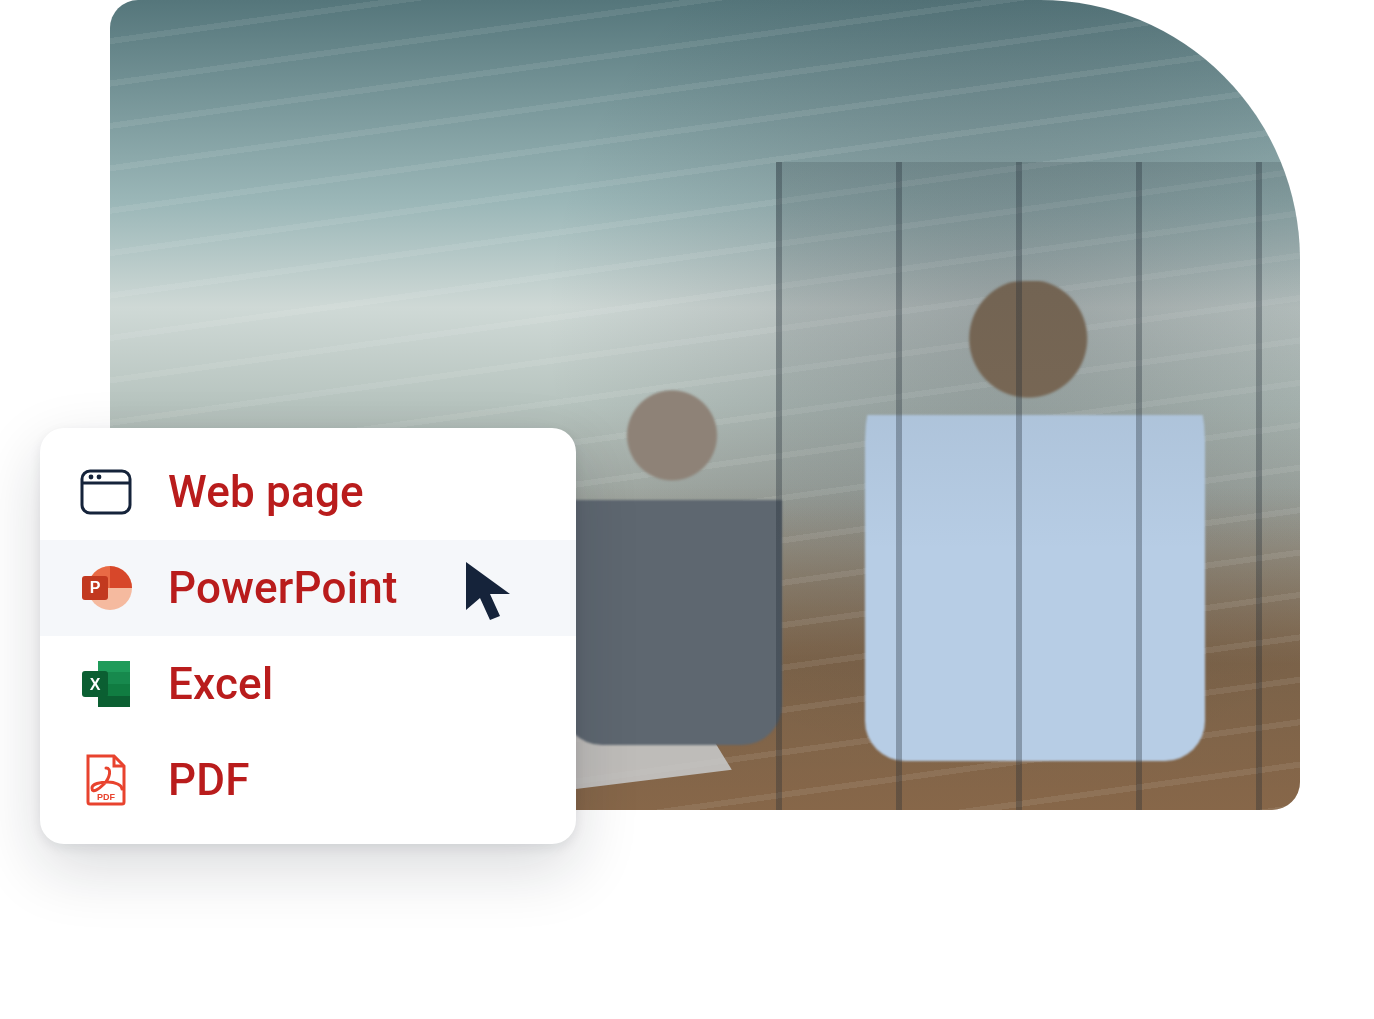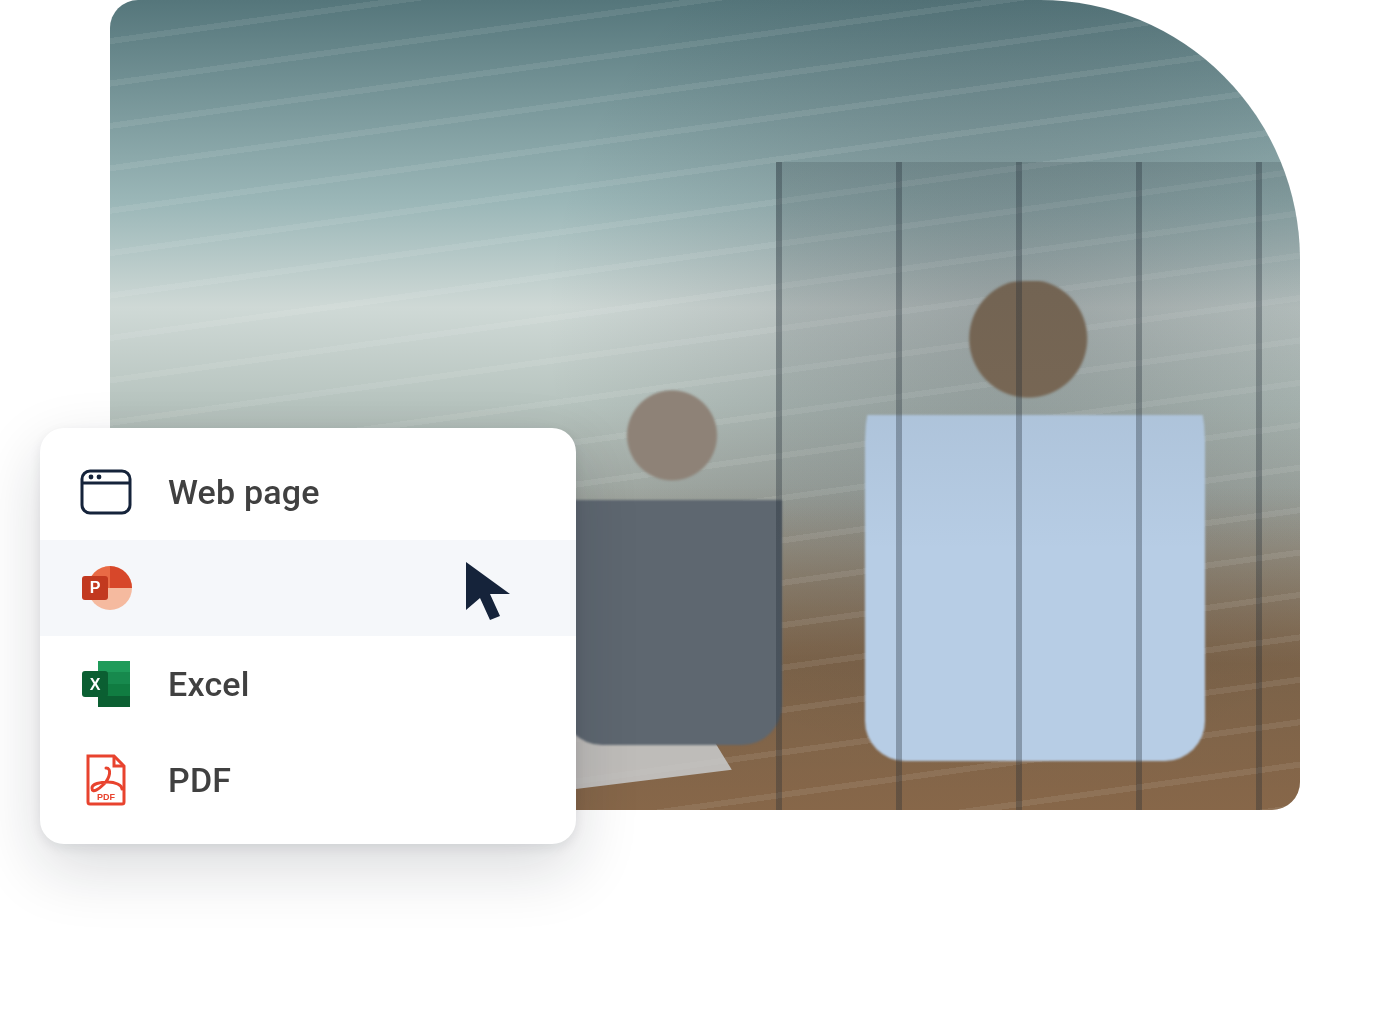--- a/index.html
+++ b/index.html
@@ -93,23 +93,23 @@
   .menu-item + .menu-item {  }
   .menu-icon {
     width: 52px;
     height: 52px;
     flex: 0 0 52px;
     display: flex;
     align-items: center;
     justify-content: center;
   }
   .menu-label {
-    font-size: 34px;
+    font-size: 44px;
     font-weight: 500;
-    color: #404040;
+    color: #b91c1c;
     letter-spacing: .2px;
   }
 
   
   .cursor-pointer {
     position: absolute;
     width: 56px;
     height: 68px;
     pointer-events: none;
   }
@@ -140,20 +140,21 @@
   <div class="menu-item selected">
     <span class="menu-icon">
       <svg width="52" height="52" viewBox="0 0 52 52">
         <circle cx="30" cy="26" r="22" fill="#f5ba9f"></circle>
         <path d="M30 4 A22 22 0 0 1 52 26 L30 26 Z" fill="#d7472a"></path>
         <path d="M30 4 A22 22 0 0 0 8 26 L30 26 Z" fill="#e86a45"></path>
         <rect x="2" y="14" width="26" height="24" rx="3" fill="#c2391f"></rect>
         <text x="15" y="31" text-anchor="middle" font-family="Arial" font-size="16" font-weight="700" fill="#ffffff">P</text>
       </svg>
     </span>
+    <span class="menu-label">PowerPoint</span>
 
     <span class="cursor-pointer" style="right:60px; top:18px;">
       <svg width="56" height="68" viewBox="0 0 56 68">
         <path d="M6 4 L6 52 L20 40 L30 62 L40 58 L30 36 L50 36 Z" fill="#15233a"></path>
       </svg>
     </span>
   </div>
 
   <div class="menu-item">
     <span class="menu-icon">

